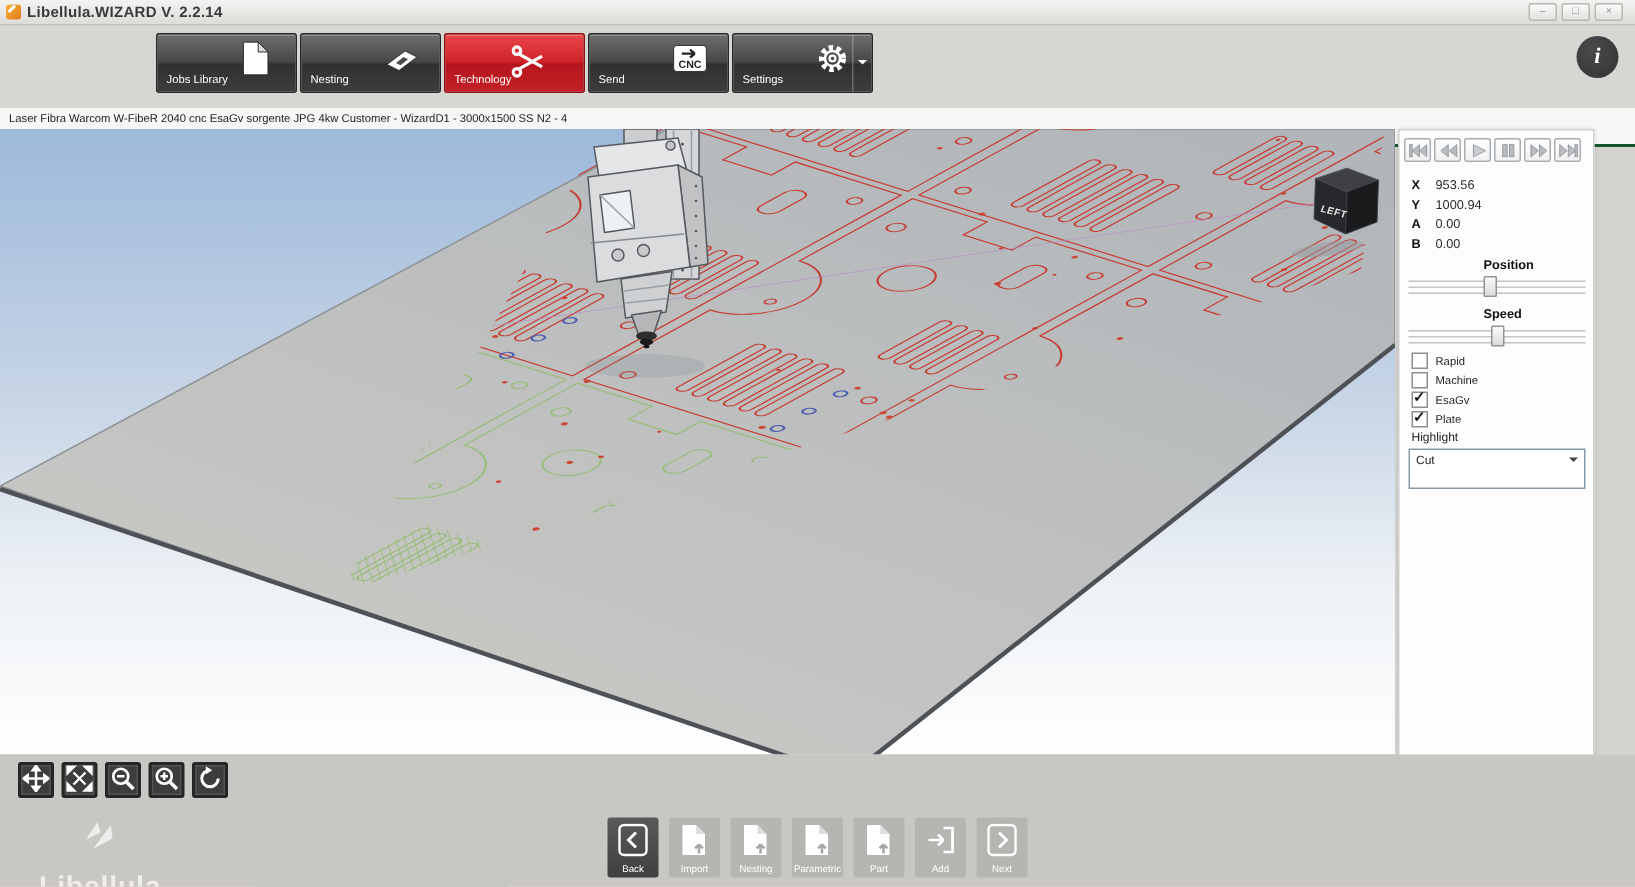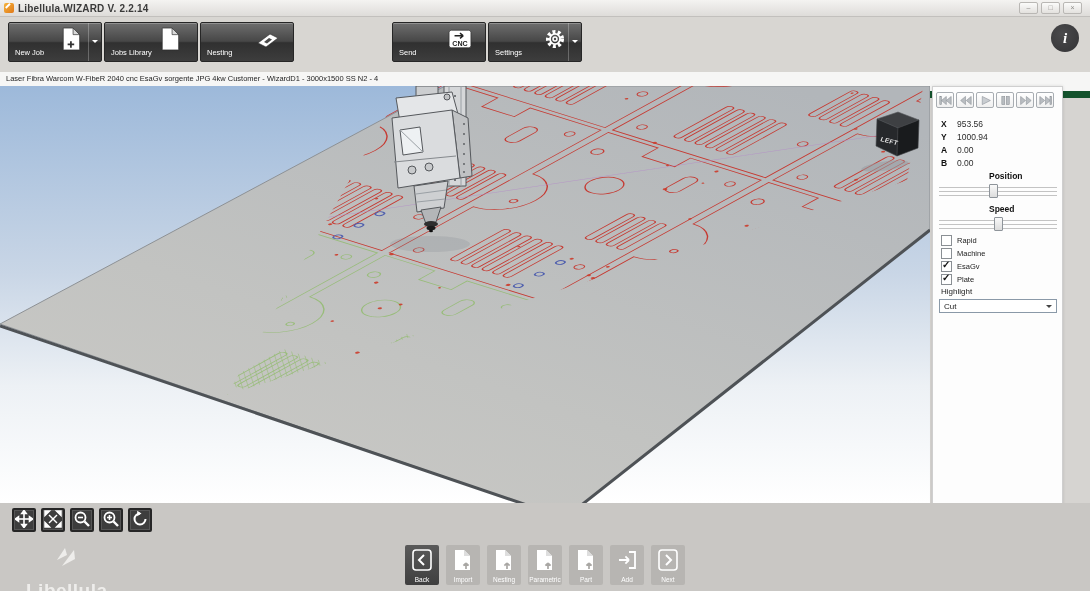--- a/index.html
+++ b/index.html
@@ -30,21 +30,21 @@
   .ticon{position:absolute;right:15px;top:4px;width:22px;height:24px;}
   .tbtn.center-icon .ticon{top:7px;right:26px;}
   .tdrop{position:absolute;right:0;top:0;width:12px;height:100%;border-left:1px solid rgba(255,255,255,.25);}
   .tdrop:after{content:"";position:absolute;left:3px;top:17px;border:3px solid transparent;border-top-color:#fff;}
   .infobtn{position:absolute;right:11px;top:7px;width:28px;height:28px;border-radius:50%;
     background:radial-gradient(circle at 40% 35%,#4a4a4c,#333335);display:flex;align-items:center;justify-content:center;cursor:pointer;}
   .infobtn span{color:#fff;font-family:"Liberation Serif",serif;font-weight:bold;font-style:italic;font-size:15px;}
 
   
   .jobbar{position:absolute;left:0;top:72px;width:1090px;height:26px;background:#f6f6f5;
-    border-bottom:7px solid #14532d;font-size:7.5px;color:#1d1d1d;line-height:14px;padding-left:6px;box-sizing:border-box;}
+    border-bottom:2px solid #14532d;font-size:7.5px;color:#1d1d1d;line-height:14px;padding-left:6px;box-sizing:border-box;}
 
   
   .canvas{position:absolute;left:0;top:86px;width:930px;height:417px;}
 
   
   .panel{position:absolute;left:932px;top:86px;width:131px;height:453px;background:#fdfdfd;
     border:1px solid #cfcfcf;box-sizing:border-box;box-shadow:0 0 3px rgba(0,0,0,.12);}
   .transport{position:absolute;left:3px;top:5px;display:flex;gap:2px;}
   .tpbtn{width:18px;height:16px;border:1px solid #a8adb2;background:linear-gradient(#ffffff,#f0f0f0);
     border-radius:2px;display:flex;align-items:center;justify-content:center;cursor:pointer;padding:0;}
@@ -58,21 +58,21 @@
   .track3{position:absolute;left:0;right:0;top:4px;height:7px;
     border-top:1px solid #c3c3c3;border-bottom:1px solid #c3c3c3;}
   .track3:after{content:"";position:absolute;left:0;right:0;top:3px;height:1px;background:#c3c3c3;}
   .thumb{position:absolute;top:1px;width:9px;height:14px;margin-left:-4px;background:linear-gradient(#fafafa,#dcdcdc);
     border:1px solid #8e949a;border-radius:1px;box-sizing:border-box;}
   .layers{position:absolute;left:8px;top:147px;}
   .lrow{height:13px;display:flex;align-items:center;gap:5px;}
   .cb{width:9px;height:9px;border:1px solid #8a8f94;background:#fff;display:inline-block;position:relative;}
   .cb.checked:after{content:"✓";position:absolute;left:0px;top:-3px;font-size:10px;color:#111;font-weight:bold;}
   .cblbl{font-size:7.5px;color:#222;}
-  .dropdown{position:absolute;left:6px;top:212px;width:118px;height:14px;border:1px solid #8a99a8;background:#fff;
+  .dropdown{position:absolute;left:6px;top:212px;width:118px;height:27px;border:1px solid #8a99a8;background:#fff;
     font-size:8px;color:#222;line-height:14px;padding-left:4px;box-sizing:border-box;cursor:pointer;}
   .dd-arrow{position:absolute;right:4px;top:5px;border:3.5px solid transparent;border-top-color:#444;}
 
   
   .bottomstrip{position:absolute;left:0;top:503px;width:1090px;height:88px;background:#c9c7c4;}
   .viewbar{position:absolute;left:12px;top:508px;display:flex;gap:5px;}
   .vbtn{width:24px;height:24px;background:#3d3d3d;border:2px solid #262626;border-radius:2px;
     box-shadow:inset 0 0 0 1px #555;display:flex;align-items:center;justify-content:center;cursor:pointer;padding:0;}
   .logo{position:absolute;left:26px;top:546px;display:flex;align-items:center;gap:6px;opacity:.92;flex-direction:column;}
   .logotext{font-size:19px;font-weight:bold;color:#f2f1ef;letter-spacing:.5px;}
@@ -91,48 +91,51 @@
     <span class="appicon"></span>
     <span class="apptitle">Libellula.WIZARD V. 2.2.14</span>
     <span class="winbtns">
       <span class="winbtn">–</span>
       <span class="winbtn">□</span>
       <span class="winbtn">×</span>
     </span>
   </div>
 
   <div class="toolbar">
-    <div class="tbtn" style="left:8px">
-      <span class="ticon" style="right:18px">
-        <svg width="22" height="24" viewBox="0 0 18 22">
-            <path d="M1,1 h9 l6,6 v14 h-15 z" fill="#fff" stroke="#2b2b2b" stroke-width="0.6"></path>
-            <path d="M10,1 l6,6 h-6 z" fill="#d8d8d8" stroke="#2b2b2b" stroke-width="0.6"></path>
-            <path d="M8,13 v6 M5,16 h6" stroke="#333" stroke-width="1.6" fill="none"></path>
-          </svg>
-      </span>
-      <span class="tdrop"></span>
-      <span class="tlbl">New Job</span>
-    </div>
     <div class="tbtn" style="left:104px">
       <span class="ticon">
         <svg width="22" height="24" viewBox="0 0 18 22">
             <path d="M1,1 h9 l6,6 v14 h-15 z" fill="#fff" stroke="#2b2b2b" stroke-width="0.6"></path>
             <path d="M10,1 l6,6 h-6 z" fill="#d8d8d8" stroke="#2b2b2b" stroke-width="0.6"></path>
           </svg>
       </span>
       <span class="tlbl">Jobs Library</span>
     </div>
     <div class="tbtn" style="left:200px">
       <span class="ticon" style="top:8px">
         <svg width="24" height="18" viewBox="0 0 24 18">
             <polygon points="2,12 14,3 22,7 10,16" fill="#fff" stroke="#2b2b2b" stroke-width="0.6"></polygon>
             <polygon points="8,11 13,7 16,8.5 11,12.5" fill="#4a4a4a"></polygon>
           </svg>
       </span>
       <span class="tlbl">Nesting</span>
+    </div>
+    <div class="tbtn active center-icon" style="left:296px">
+      <span class="ticon">
+        <svg width="24" height="22" viewBox="0 0 20 18">
+            <g stroke="#fff" stroke-width="1.8" fill="none">
+              <path d="M3.5,4.5 L17,12"></path>
+              <path d="M3.5,13.5 L17,6"></path>
+              <circle cx="3" cy="3" r="2.1"></circle>
+              <circle cx="3" cy="15" r="2.1"></circle>
+            </g>
+            <circle cx="11" cy="9" r="1" fill="#fff"></circle>
+          </svg>
+      </span>
+      <span class="tlbl">Technology</span>
     </div>
     <div class="tbtn" style="left:392px">
       <span class="ticon">
         <svg width="24" height="24" viewBox="0 0 22 22">
             <rect x="1" y="3" width="20" height="16" rx="2" fill="#fff" stroke="#2b2b2b" stroke-width="0.6"></rect>
             <path d="M6,8 h8 M14,8 l-3,-2.4 M14,8 l-3,2.4" stroke="#222" stroke-width="1.4" fill="none"></path>
             <text x="11" y="17" text-anchor="middle" font-size="6.5" font-weight="bold" fill="#222" font-family="Liberation Sans, sans-serif">CNC</text>
           </svg>
       </span>
       <span class="tlbl">Send</span>

